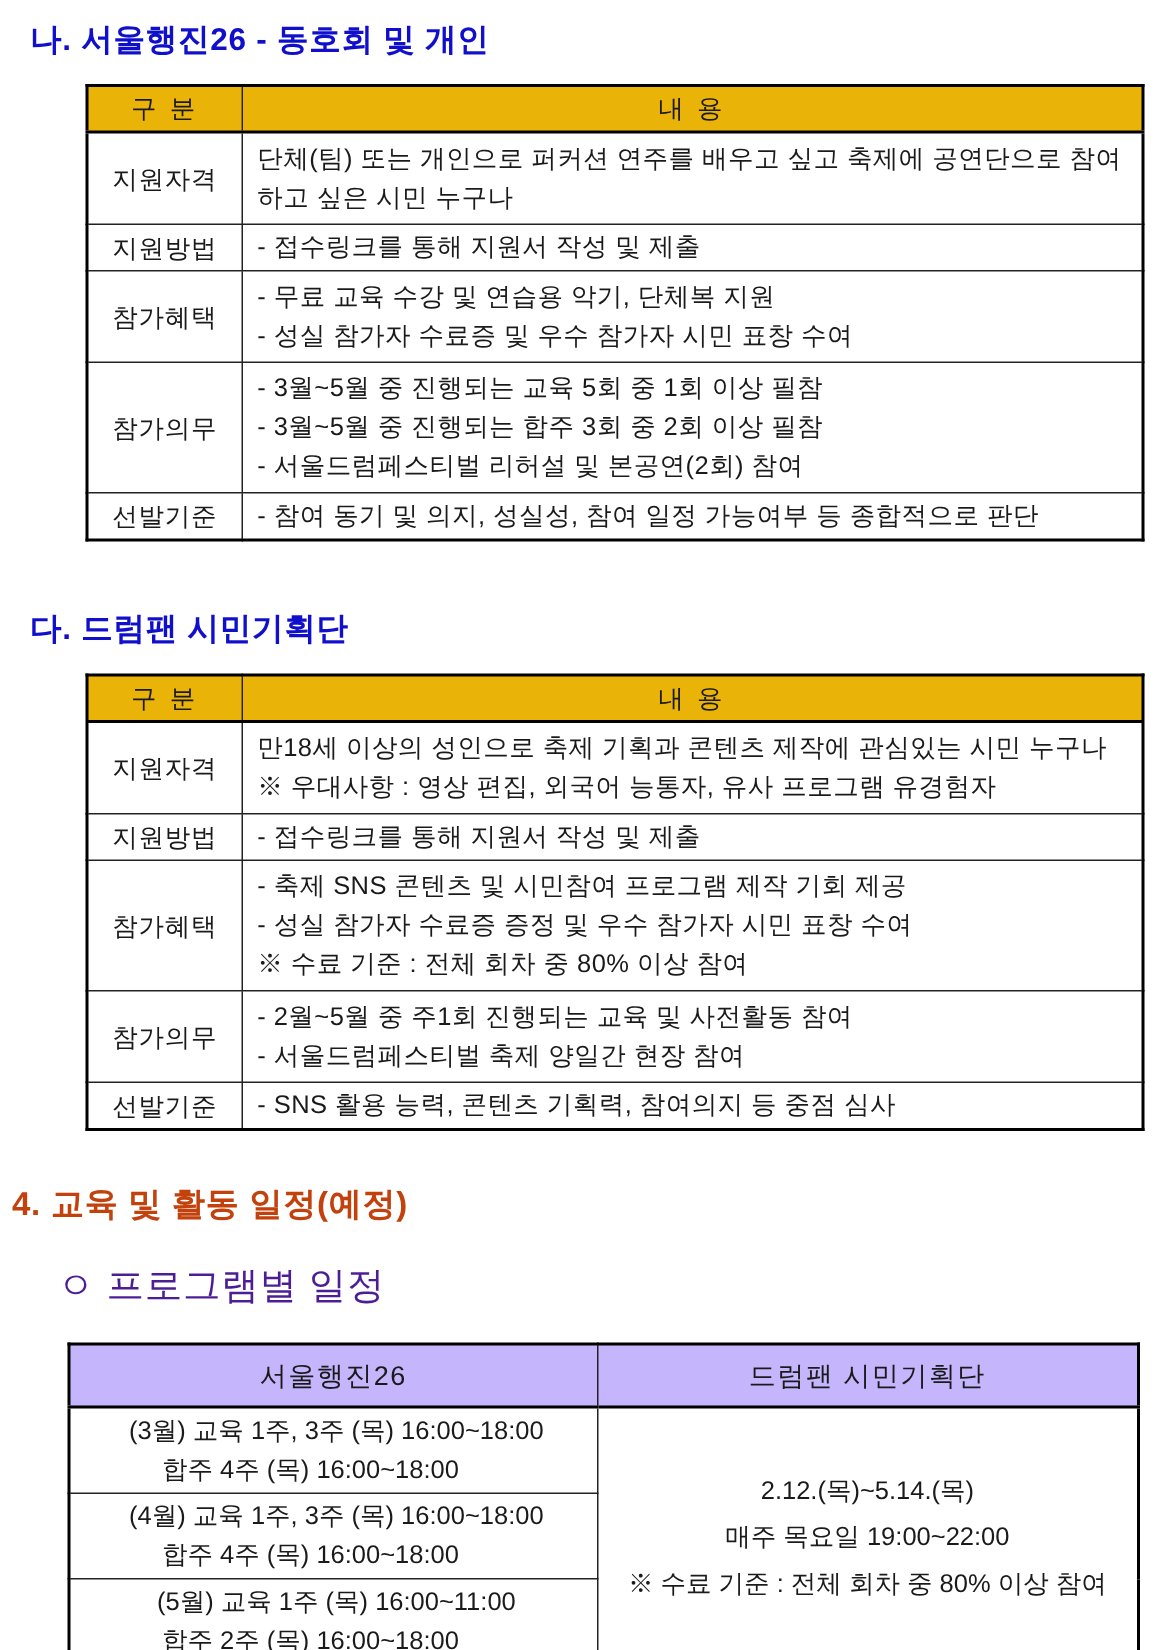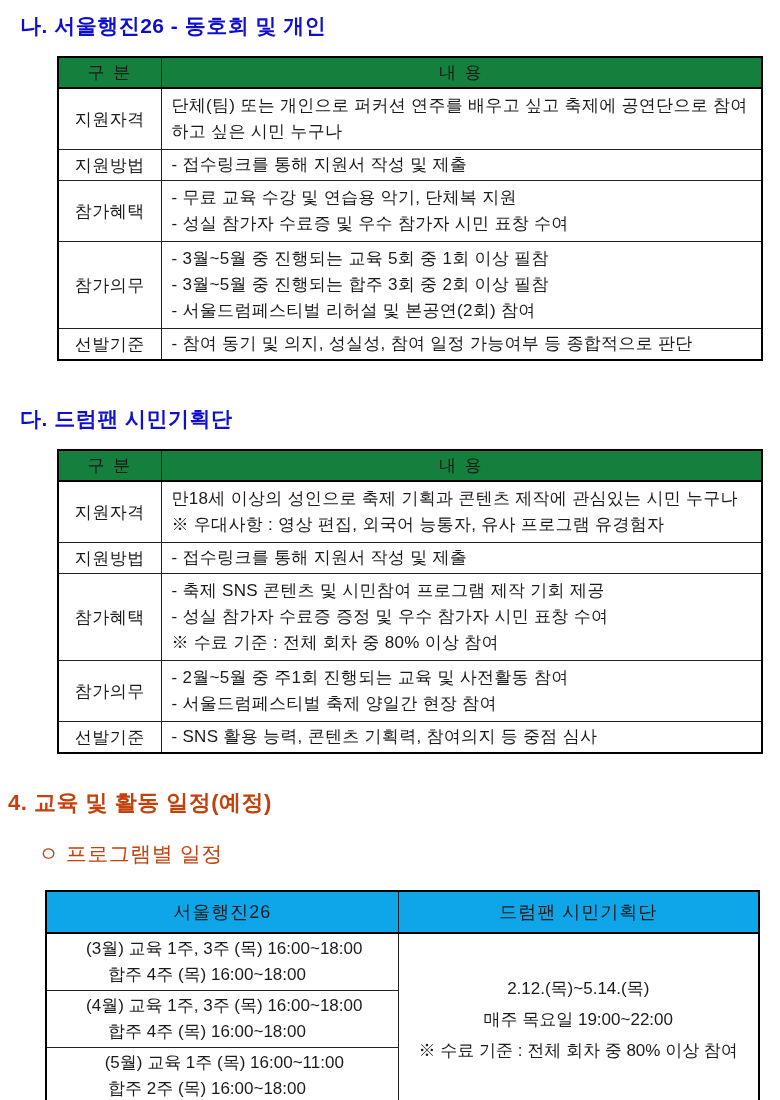--- a/index.html
+++ b/index.html
@@ -20,42 +20,42 @@
     letter-spacing: 0.5px;
   }
   .h-black {
     color: #c2410c;
     font-size: 22px;
     font-weight: bold;
     margin: 34px 0 0 8px;
     letter-spacing: 0.5px;
   }
   .h-sub {
-    color: #c2410c;
-    font-size: 21px;
+    color: #4c1d95;
+    font-size: 25px;
     font-weight: normal;
     margin: 22px 0 0 38px;
     letter-spacing: 0.5px;
   }
 
   
   table.spec {
     border-collapse: collapse;
     width: 706px;
     margin: 16px 0 0 57px;
     font-size: 17px;
     table-layout: fixed;
   }
   table.spec th, table.spec td {
     border: 1px solid #222;
     vertical-align: middle;
   }
   table.spec { border: 2px solid #000; }
   table.spec thead th {
-    background: #15803d;
+    background: #eab308;
     font-weight: normal;
     height: 31px;
     text-align: center;
     border-bottom: 2px solid #000;
     letter-spacing: 2px;
   }
   table.spec th.col-cat, table.spec td.lbl { width: 103px; }
   table.spec td.lbl {
     text-align: center;
     letter-spacing: 0.5px;
@@ -74,21 +74,21 @@
     margin: 22px 0 0 45px;
     font-size: 17px;
     table-layout: fixed;
   }
   table.sched { border: 2px solid #000; }
   table.sched th, table.sched td {
     border: 1px solid #222;
     vertical-align: middle;
   }
   table.sched thead th {
-    background: #0ea5e9;
+    background: #c4b5fd;
     font-weight: normal;
     height: 42px;
     text-align: center;
     font-size: 18px;
     border-bottom: 2px solid #000;
     letter-spacing: 1px;
   }
   table.sched th.c-left, table.sched td.mrow { width: 352px; }
   table.sched td.mrow {
     padding: 2px 4px;

